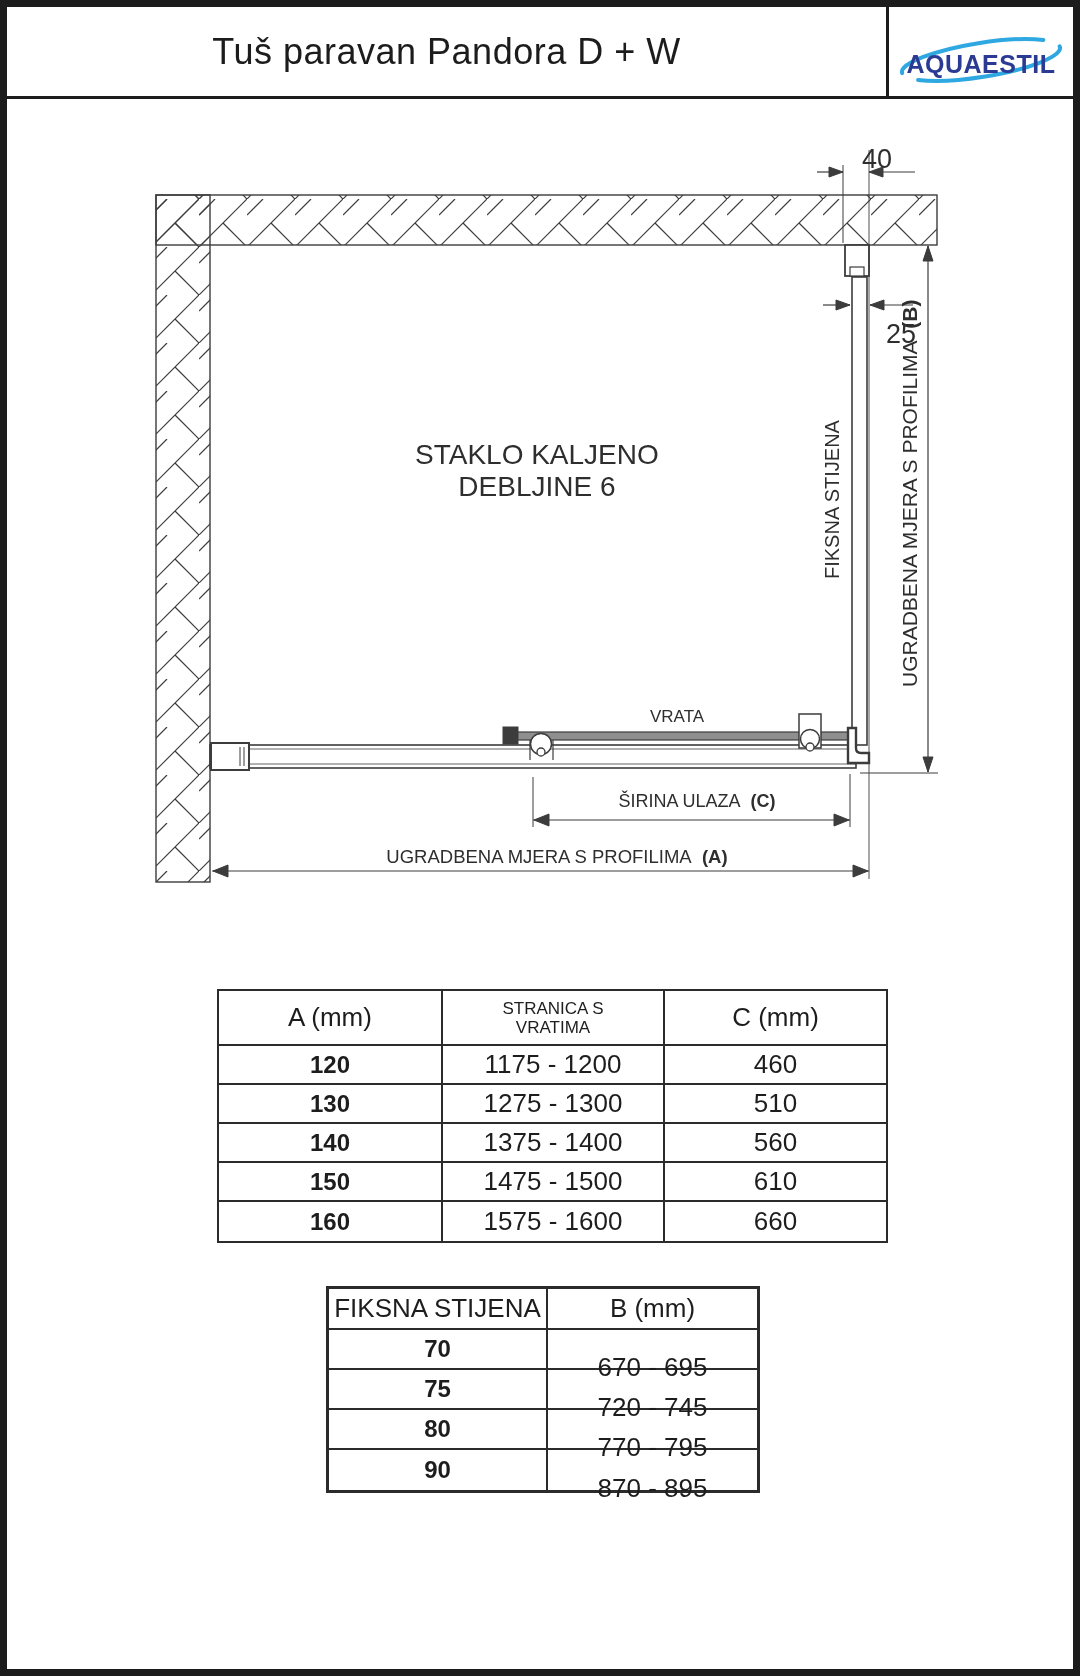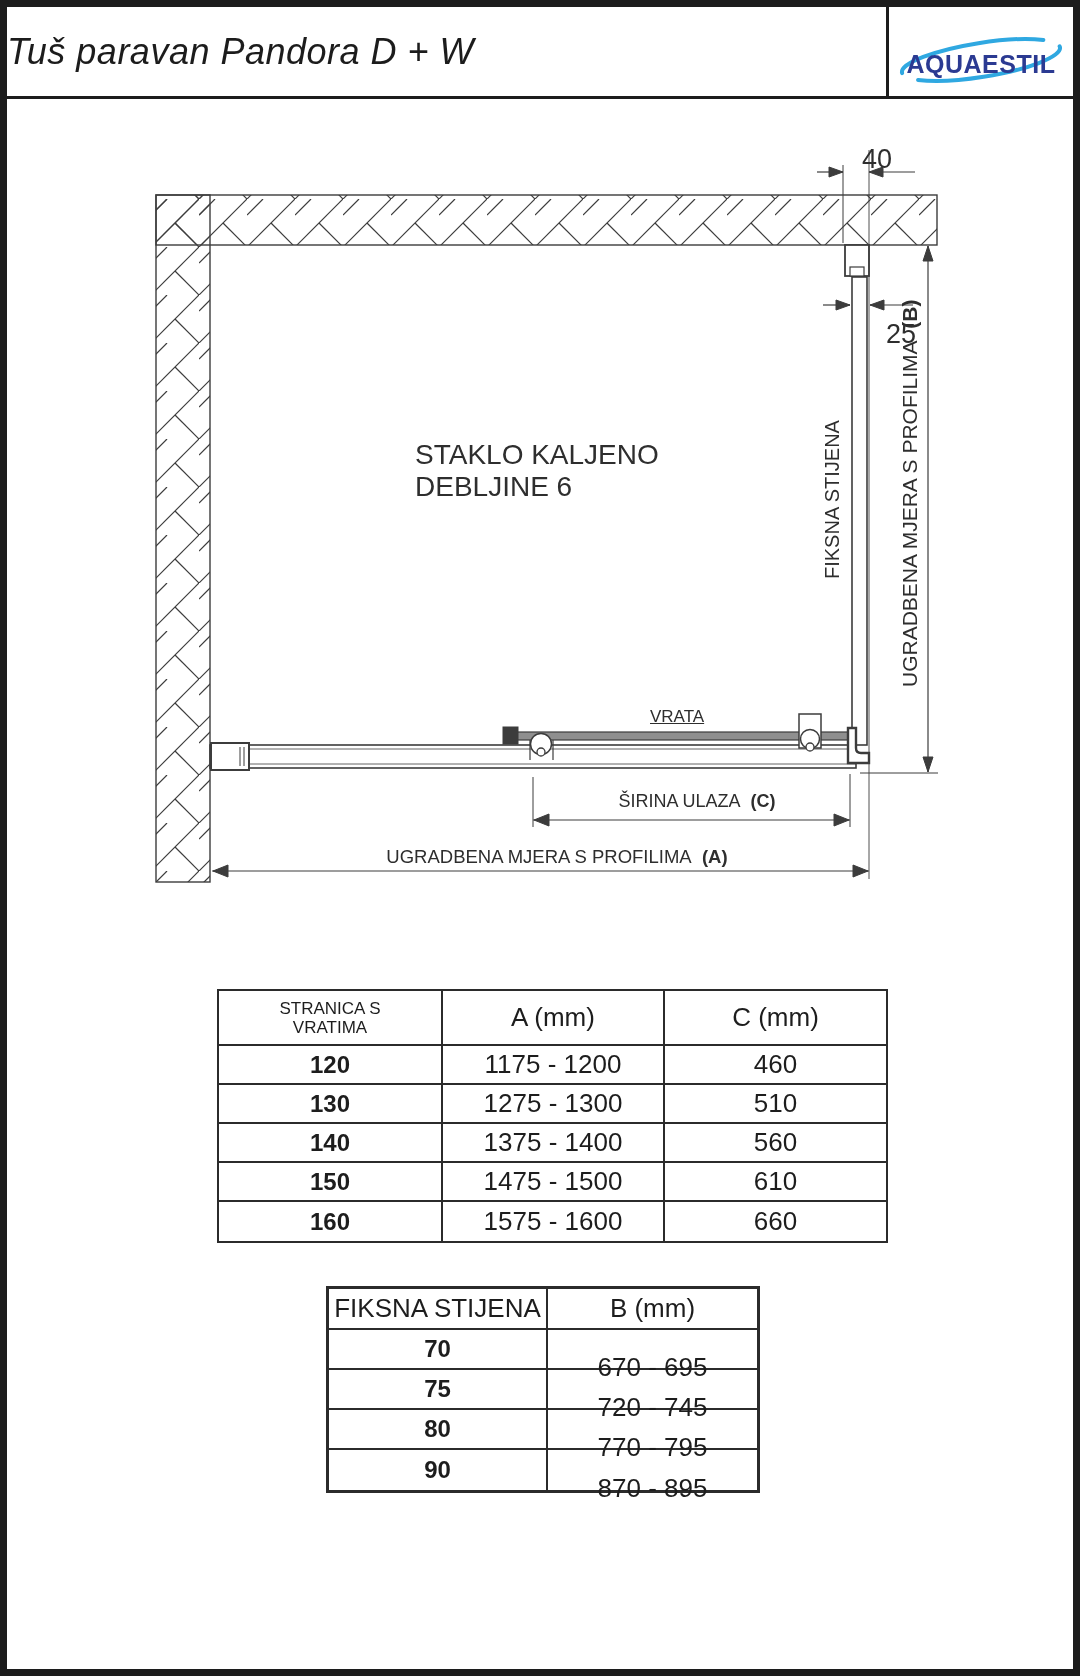--- a/index.html
+++ b/index.html
@@ -13,38 +13,38 @@
     color:#222;
     overflow:hidden;
   }
   
   .titlebar{
     position:absolute;left:0;top:0;right:0;height:89px;
     border-bottom:3px solid #1c1c1c;
     display:flex;
   }
   .title-cell{
-    flex:1;display:flex;align-items:center;justify-content:flex-start;font-style:italic;
+    flex:1;display:flex;align-items:center;justify-content:center;
   }
   .title-text{font-size:36px;letter-spacing:0.5px;color:#1c1c1c;}
   .logo-cell{
     width:184px;border-left:3px solid #1c1c1c;
     position:relative;display:flex;align-items:flex-end;justify-content:center;
   }
   .logo-wrap{position:relative;width:176px;height:70px;}
   .logo-swoosh{position:absolute;left:0;top:0;}
   .logo-text{
     position:absolute;left:0;right:0;top:24px;text-align:center;
     font-size:25px;font-weight:bold;letter-spacing:0.5px;
   }
   
   .drawing-svg{position:absolute;left:0;top:0;}
   .lbl{position:absolute;white-space:nowrap;color:#2e2e2e;}
-  .lbl-glassnote{left:408px;top:432px;font-size:28px;line-height:32px;}
-  .lbl-vrata{left:643px;top:700px;font-size:17px;text-decoration:underline;}
+  .lbl-glassnote{left:408px;top:432px;font-size:28px;line-height:32px;text-align:center;}
+  .lbl-vrata{left:643px;top:700px;font-size:17px;}
   .lbl-dim40{left:848px;top:137px;width:44px;text-align:center;font-size:27px;}
   .lbl-dim25{left:872px;top:271px;width:44px;text-align:center;font-size:27px;margin-top:41px;}
   .lbl-dimC{left:540px;top:784px;width:300px;text-align:center;font-size:18px;}
   .lbl-dimA{left:330px;top:839px;width:440px;text-align:center;font-size:18.5px;}
   .lbl-fiksna{
     left:754px;top:492px;width:140px;height:20px;text-align:center;
     font-size:20px;transform:rotate(-90deg);transform-origin:center;
   }
   .lbl-dimB{
     left:727px;top:494px;width:350px;height:22px;text-align:center;
@@ -185,27 +185,27 @@
 
   <div class="lbl lbl-fiksna">FIKSNA STIJENA</div>
 
   <div class="lbl lbl-dimB"><span>UGRADBENA MJERA S PROFILIMA</span>&nbsp;&nbsp;<span class="bold">(B)</span></div>
 
   <div class="lbl lbl-dimC"><span>ŠIRINA ULAZA</span>&nbsp;&nbsp;<span class="bold">(C)</span></div>
 
   <div class="lbl lbl-dimA"><span>UGRADBENA MJERA S PROFILIMA</span>&nbsp;&nbsp;<span class="bold">(A)</span></div>
 
   <div class="dtable t1">
+    <div class="cell hdr-big">A (mm)</div>
     <div class="cell hdr-small">
       <div>
         <div>STRANICA S</div>
         <div>VRATIMA</div>
       </div>
     </div>
-    <div class="cell hdr-big">A (mm)</div>
     <div class="cell hdr-big last-col">C (mm)</div>
 
     <div class="cell c-size">120</div>
     <div class="cell c-val">1175 - 1200</div>
     <div class="cell c-val last-col">460</div>
 
     <div class="cell c-size">130</div>
     <div class="cell c-val">1275 - 1300</div>
     <div class="cell c-val last-col">510</div>
 

